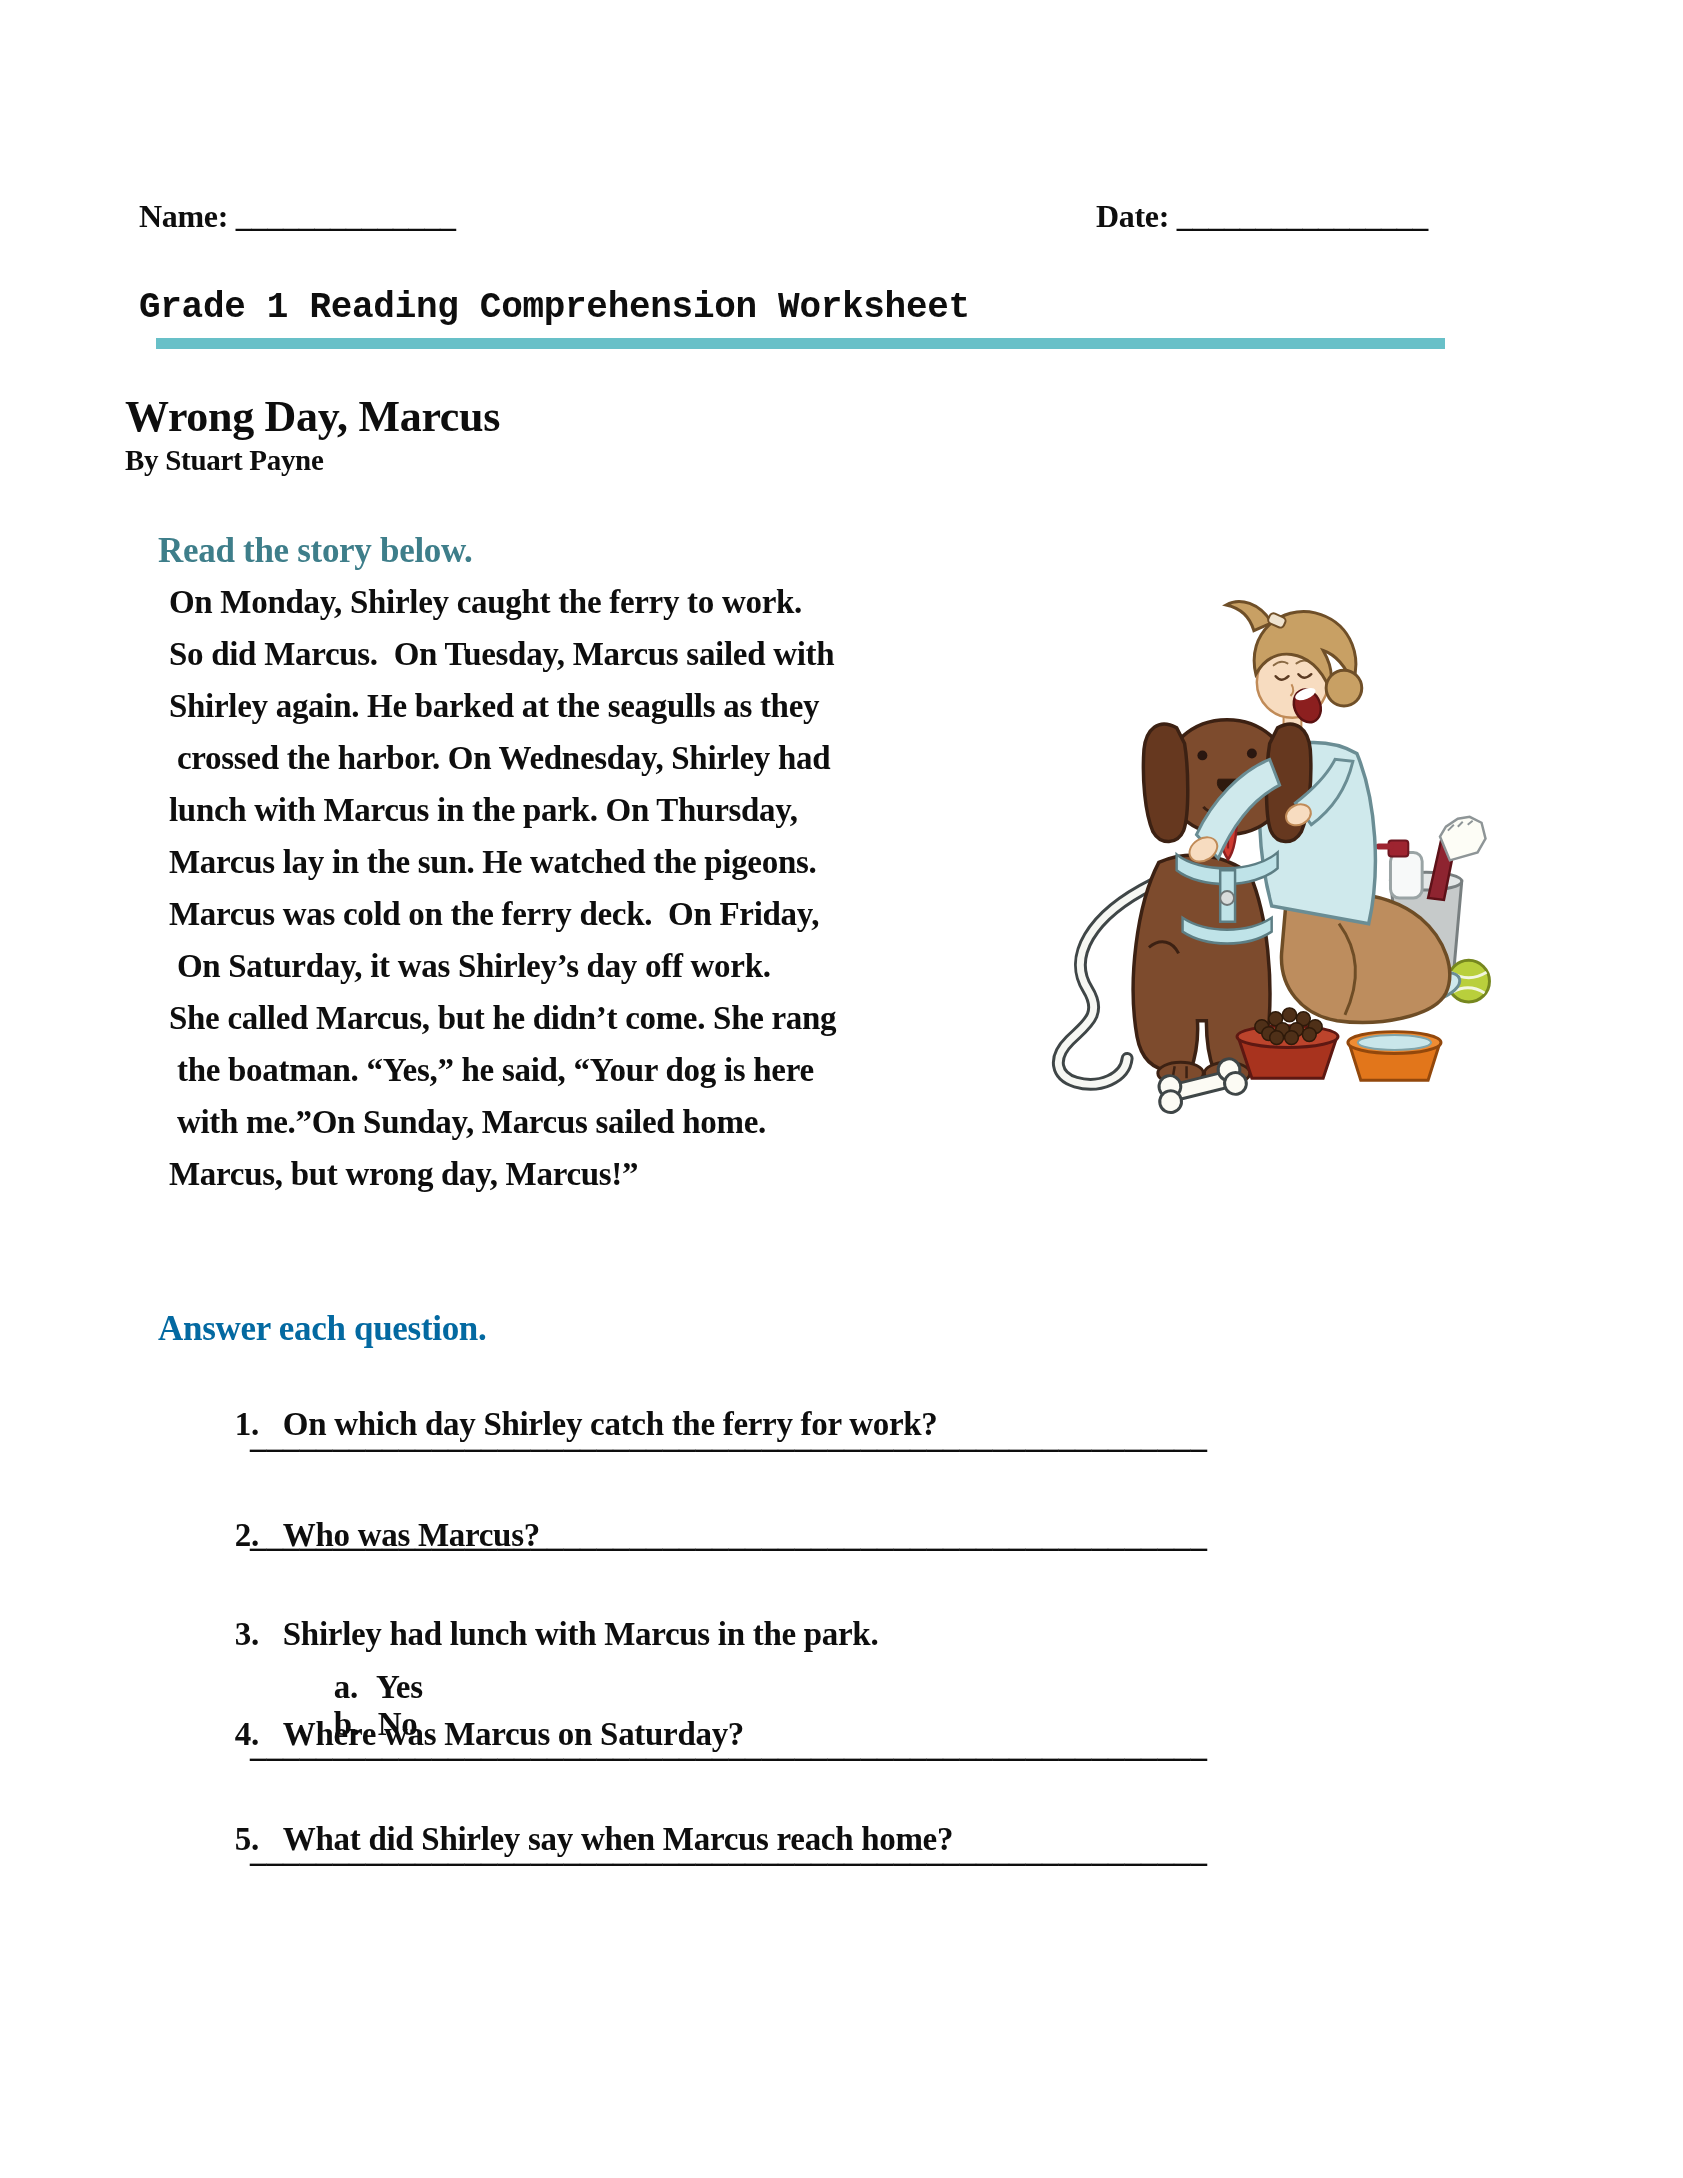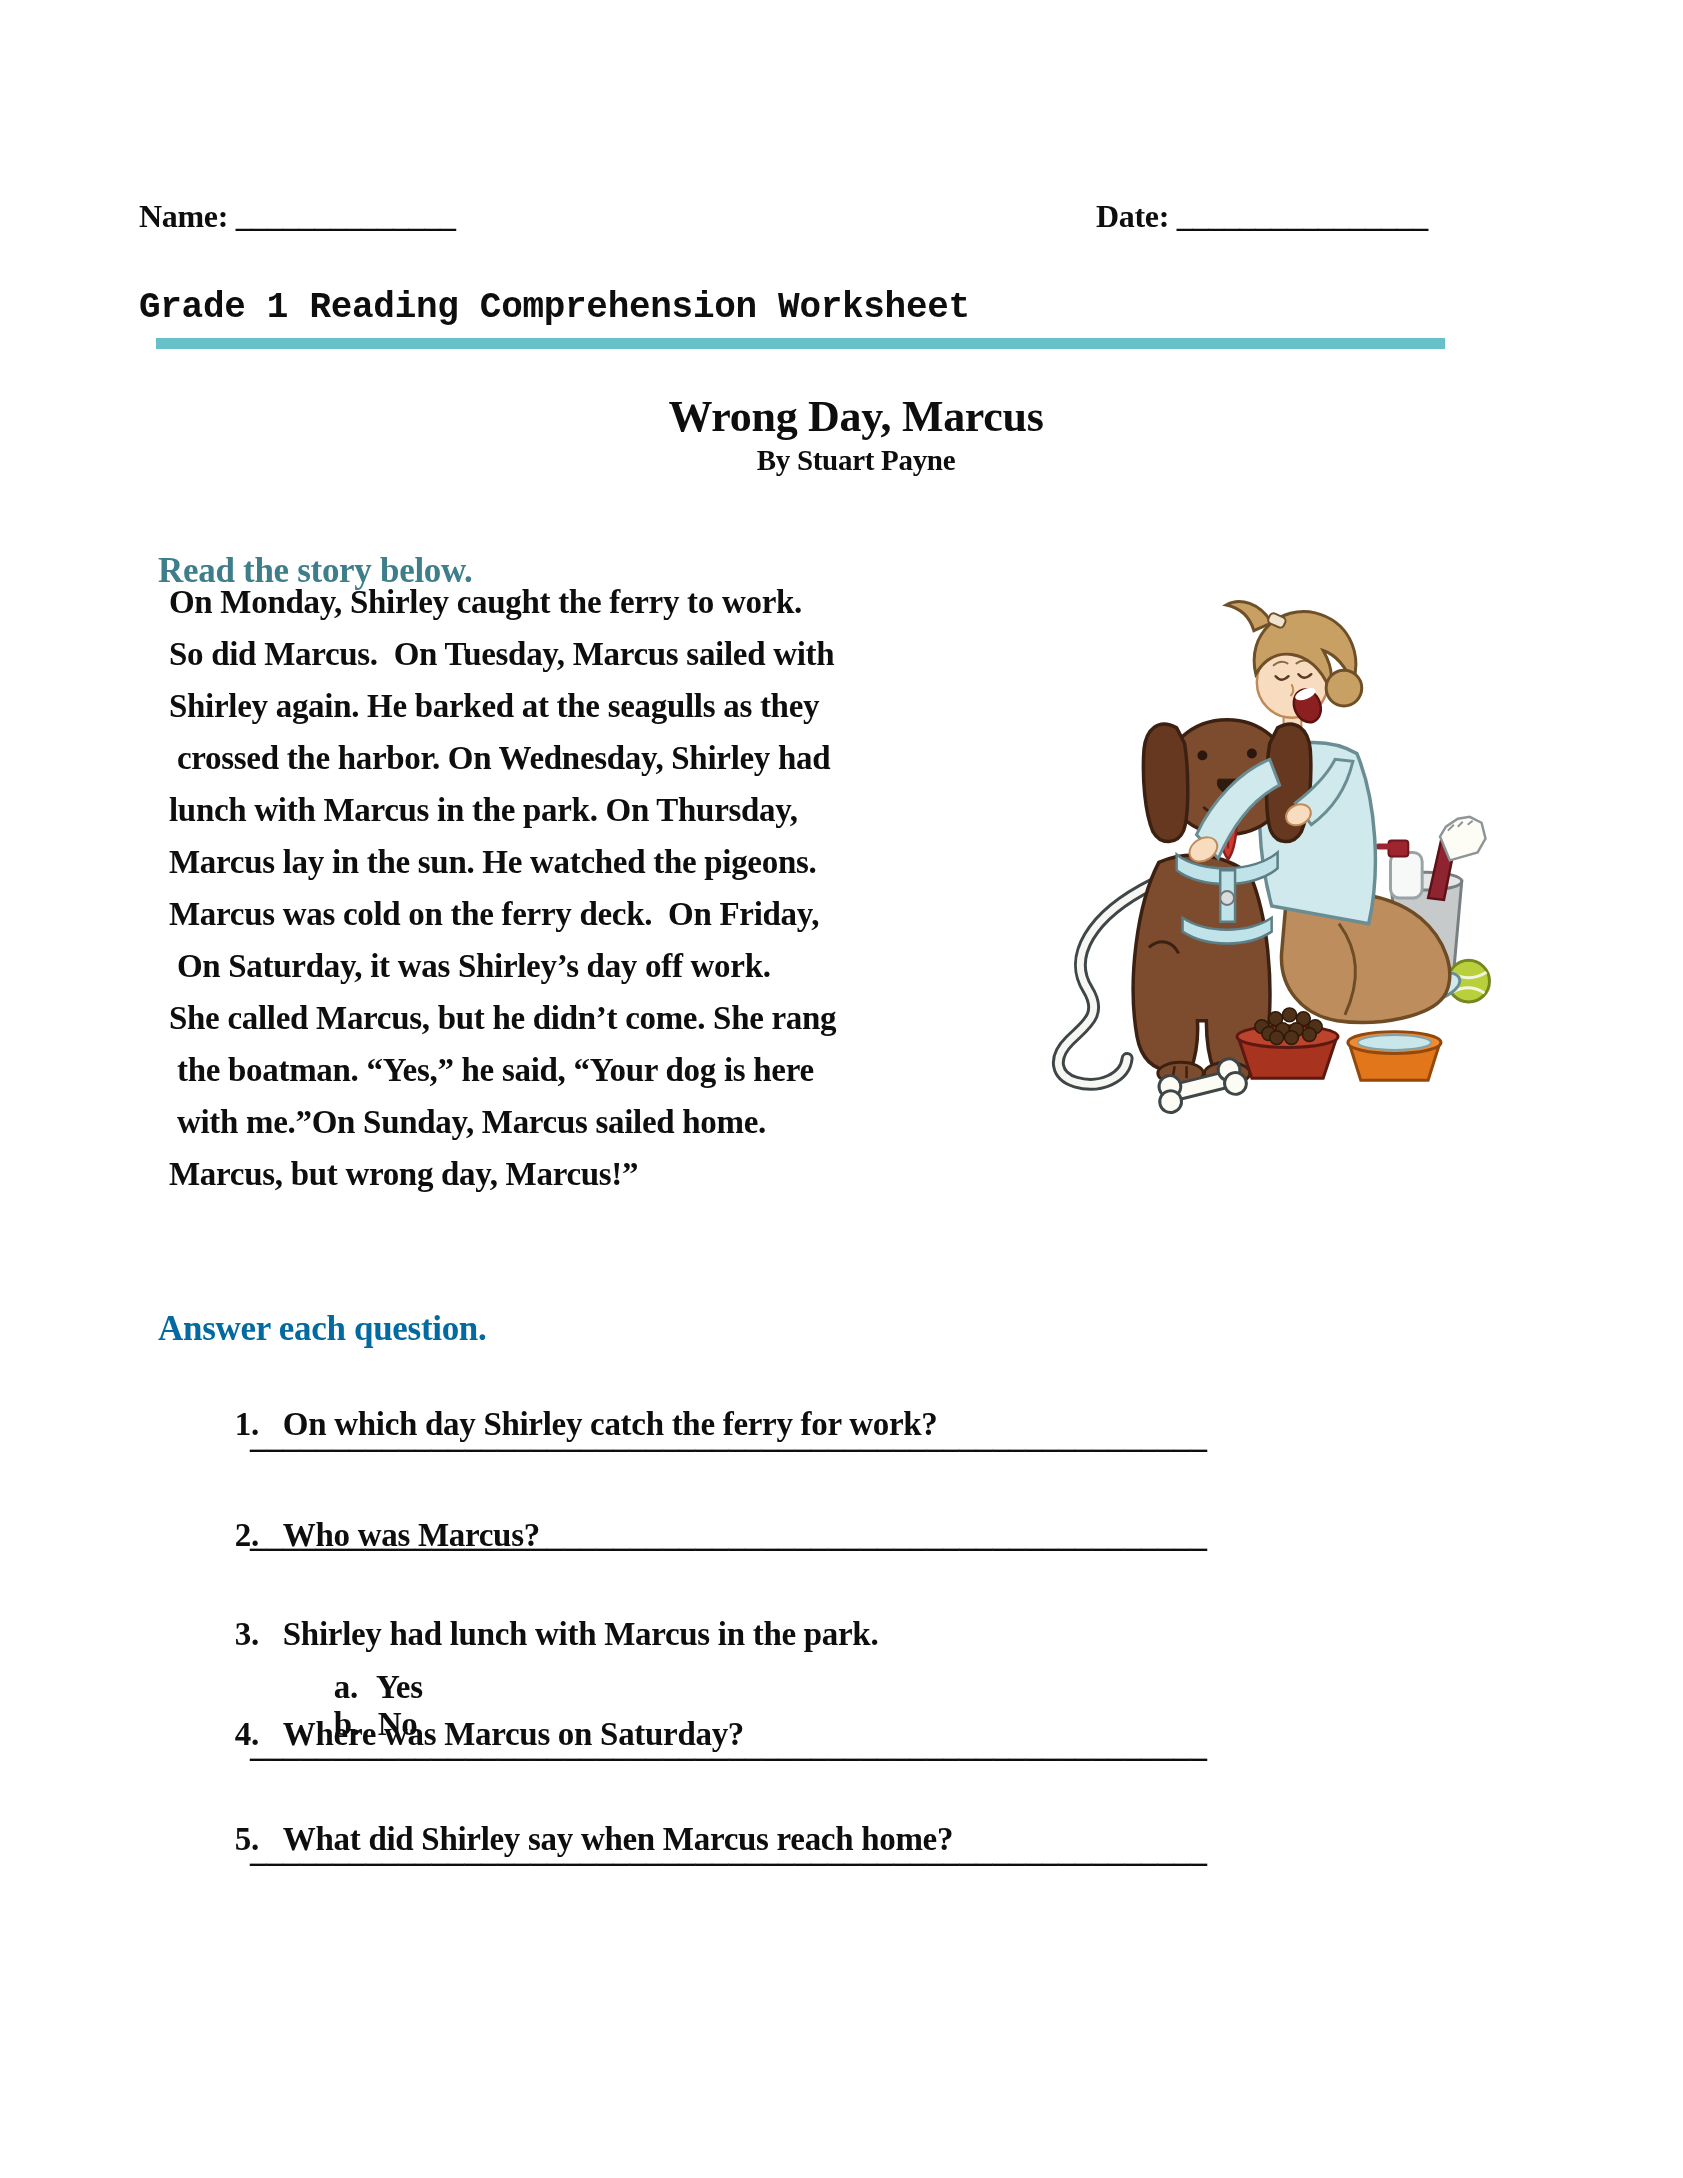--- a/index.html
+++ b/index.html
@@ -15,25 +15,25 @@
     overflow:hidden;
   }
   .abs{position:absolute;}
   .header-row{
     top:198px;left:139px;right:255px;
     display:flex;justify-content:space-between;
     font-size:32px;white-space:pre;
   }
   .grade-heading{top:287px;left:139px;font-size:36px;font-family:Liberation Mono, monospace;}
   .teal-bar{top:338px;left:156px;width:1289px;height:11px;}
-  .title-block{top:392px;left:148px;width:1416px;text-align:center;}
+  .title-block{top:392px;left:125px;width:1416px;}
   .title-main{font-size:44px;line-height:50px;}
   .title-byline{font-size:29px;line-height:36px;}
   .teal-heading{font-size:35px;}
-  .read-heading{top:531px;left:158px;margin-top:20px;}
+  .read-heading{top:531px;left:158px;}
   .story{top:576px;left:158px;width:871px;margin-left:11px;}
   .story-line{font-size:33px;line-height:52px;white-space:pre;}
   .illustration{top:589px;left:1042px;width:594px;height:614px;}
   .answer-heading{top:1309px;left:158px;}
   .question{left:203px;font-size:33px;white-space:pre;}
   .q-num{display:inline-block;width:48px;}
   .q1{top:1369px;}
   .q2{top:1480px;}
   .q3{top:1579px;}
   .q4{top:1679px;}

